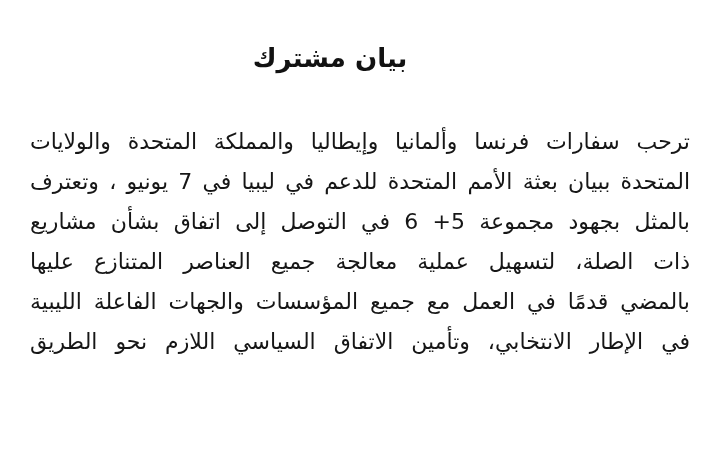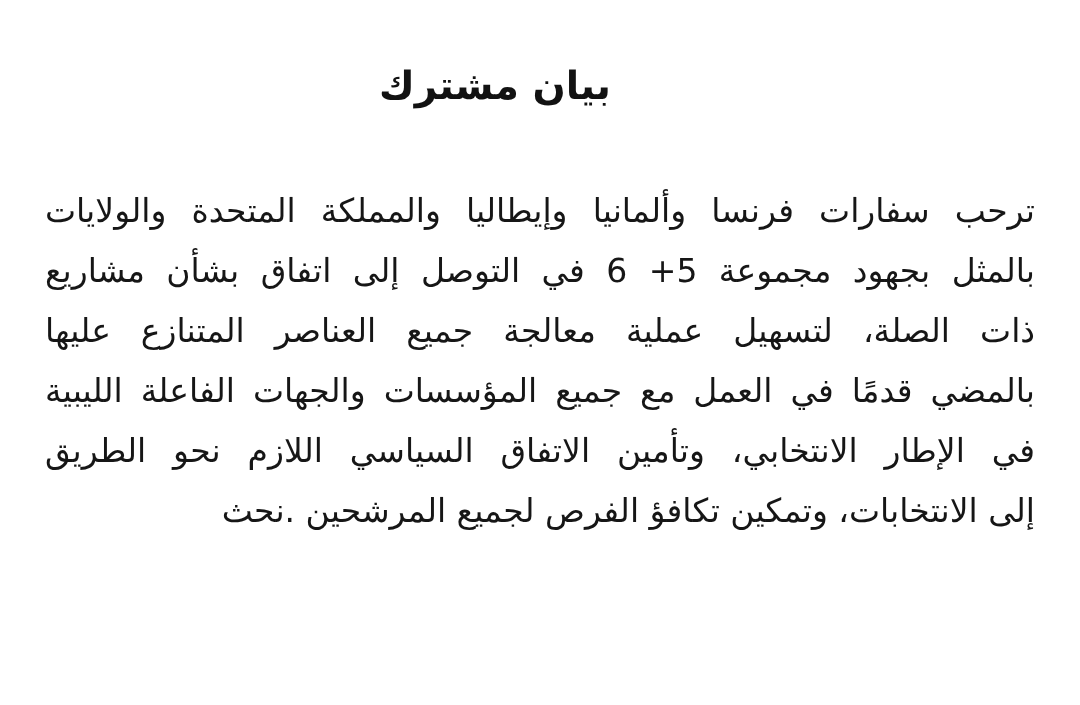--- a/index.html
+++ b/index.html
@@ -49,19 +49,19 @@
   }
 </style>
 </head>
 <body>
 
 <div class="page">
   <h1 class="doc-title">بيان مشترك</h1>
 
   <div class="doc-body">
     <div class="doc-line">ترحب سفارات فرنسا وألمانيا وإيطاليا والمملكة المتحدة والولايات</div>
+    <div class="doc-line">المتحدة ببيان بعثة الأمم المتحدة للدعم في ليبيا في 7 يونيو ، وتعترف</div>
     <div class="doc-line">بالمثل بجهود مجموعة 5+ 6 في التوصل إلى اتفاق بشأن مشاريع</div>
     <div class="doc-line">ذات الصلة، لتسهيل عملية معالجة جميع العناصر المتنازع عليها</div>
     <div class="doc-line">بالمضي قدمًا في العمل مع جميع المؤسسات والجهات الفاعلة الليبية</div>
     <div class="doc-line">في الإطار الانتخابي، وتأمين الاتفاق السياسي اللازم نحو الطريق</div>
-    <div class="doc-line last">إلى الانتخابات، وتمكين تكافؤ الفرص لجميع المرشحين .نحث</div>
   </div>
 </div>
 
 </body></html>

